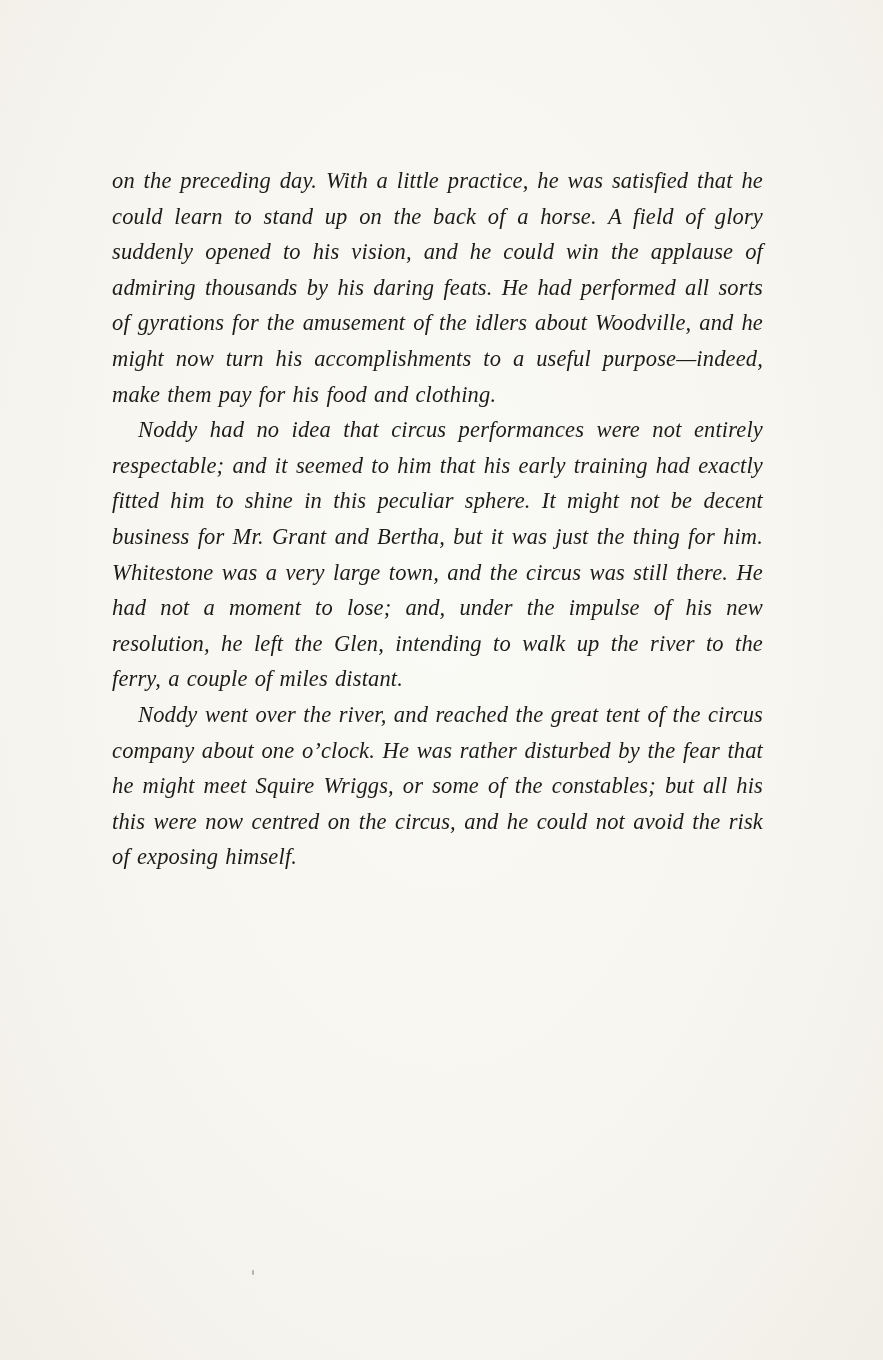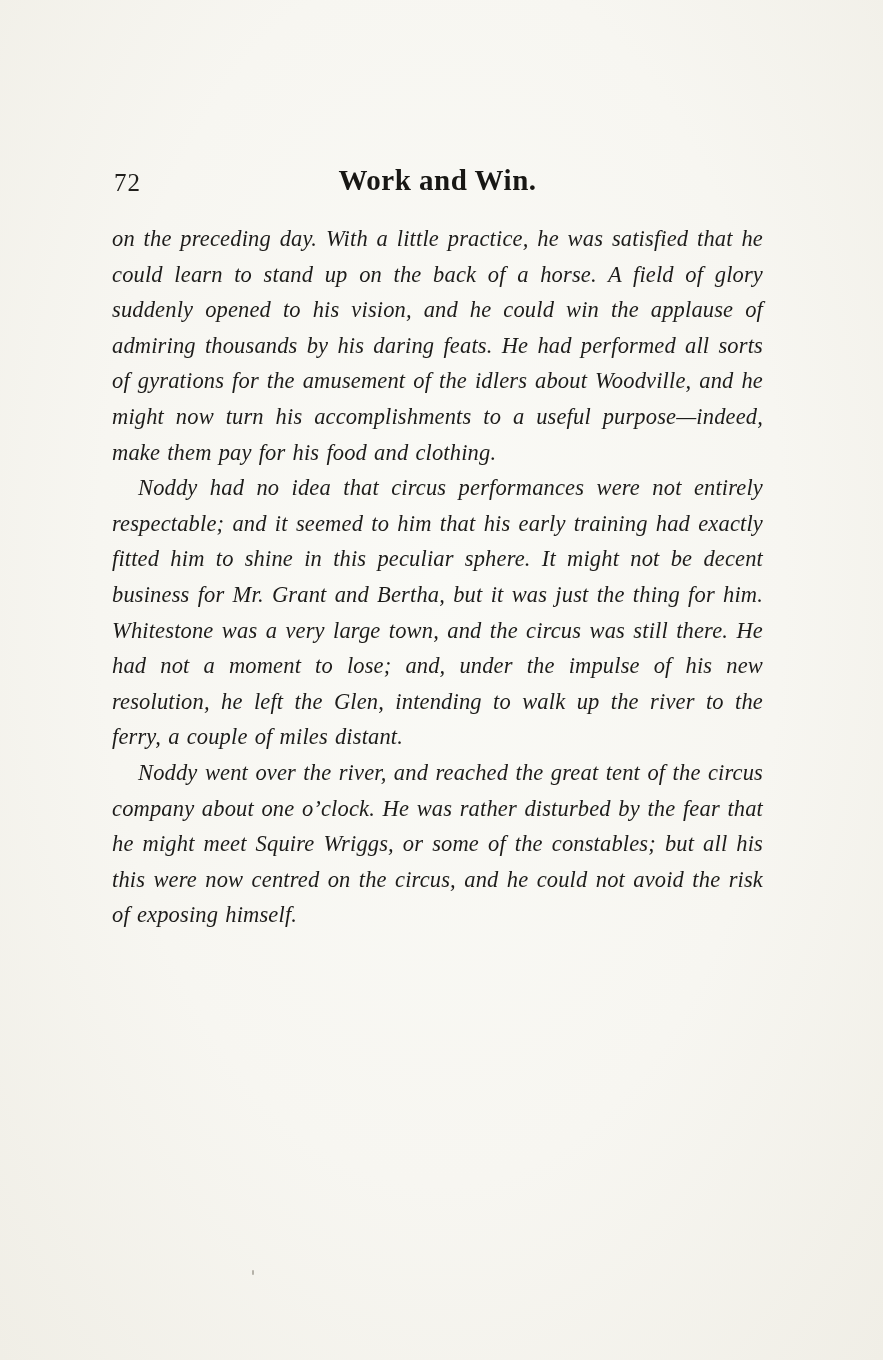--- a/index.html
+++ b/index.html
@@ -65,24 +65,20 @@
     background: #9a968c;
     border-radius: 1px;
     opacity: 0.7;
   }
 </style>
 </head>
 <body>
 
 <div class="page">
 
-  <header class="running-head">
-    <span class="page-number">72</span>
-    <h1 class="running-title">Work and Win.</h1>
-  </header>
 
   <main class="body-text">
     <p class="para no-indent">on the preceding day. With a little practice, he was satisfied that he could learn to stand up on the back of a horse. A field of glory suddenly opened to his vision, and he could win the applause of admiring thousands by his daring feats. He had performed all sorts of gyrations for the amusement of the idlers about Woodville, and he might now turn his accomplishments to a useful purpose—indeed, make them pay for his food and clothing.</p>
     <p class="para">Noddy had no idea that circus performances were not entirely respectable; and it seemed to him that his early training had exactly fitted him to shine in this peculiar sphere. It might not be decent business for Mr. Grant and Bertha, but it was just the thing for him. Whitestone was a very large town, and the circus was still there. He had not a moment to lose; and, under the impulse of his new resolution, he left the Glen, intending to walk up the river to the ferry, a couple of miles distant.</p>
     <p class="para">Noddy went over the river, and reached the great tent of the circus company about one o’clock. He was rather disturbed by the fear that he might meet Squire Wriggs, or some of the constables; but all his this were now centred on the circus, and he could not avoid the risk of exposing himself.</p>
   </main>
 
   <span class="scan-speck"></span>
 
 </div>

